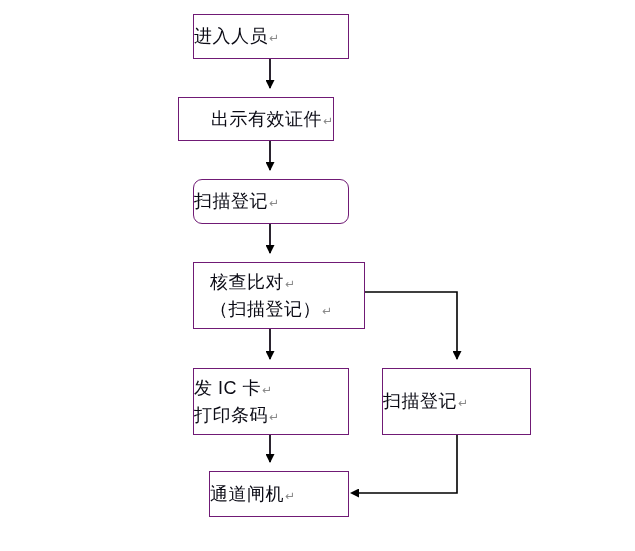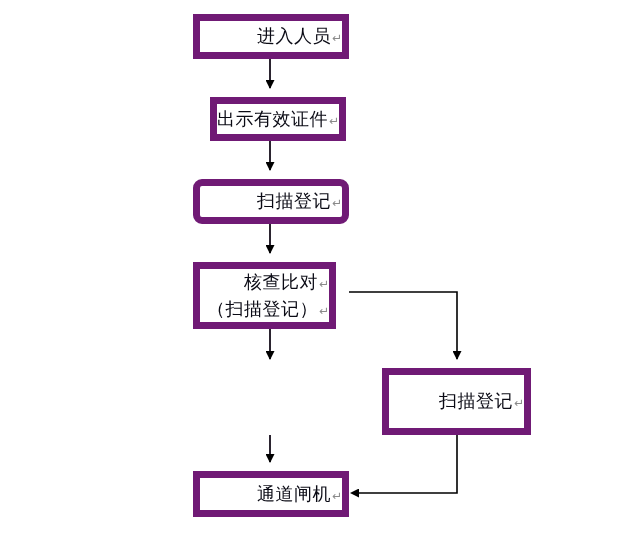--- a/index.html
+++ b/index.html
@@ -21,48 +21,48 @@
     position: absolute;
     left: 0;
     top: 0;
     width: 635px;
     height: 551px;
     pointer-events: none;
   }
   .node {
     position: absolute;
     box-sizing: border-box;
-    border: 7px solid #701a75;
+    border: 1px solid #701a75;
     background: #ffffff;
     display: flex;
     flex-direction: column;
-    align-items: flex-end;
+    align-items: flex-start;
     justify-content: center;
     color: #0a0a14;
     font-size: 18px;
     line-height: 1.45;
     letter-spacing: 0.5px;
     white-space: nowrap;
   }
   .node .line {
     display: block;
   }
   .pilcrow {
     color: #8a8a8a;
     font-size: 12px;
     vertical-align: baseline;
     padding-left: 1px;
     letter-spacing: 0;
   }
   .node-n1 { left: 193px; top: 14px;  width: 156px; height: 45px; }
-  .node-n2 { left: 210px; top: 97px;  width: 136px; height: 44px; }
+  .node-n2 { left: 178px; top: 97px;  width: 156px; height: 44px; padding-left: 32px; }
   .node-n3 { left: 193px; top: 179px; width: 156px; height: 45px; border-radius: 9px; }
-  .node-n4 { left: 193px; top: 262px; width: 143px; height: 67px; }
+  .node-n4 { left: 193px; top: 262px; width: 172px; height: 67px; padding-left: 16px; }
   .node-n5 { left: 193px; top: 368px; width: 156px; height: 67px; }
-  .node-n6 { left: 193px; top: 471px; width: 156px; height: 46px; }
+  .node-n6 { left: 209px; top: 471px; width: 140px; height: 46px; }
   .node-n7 { left: 382px; top: 368px; width: 149px; height: 67px; }
 </style>
 </head>
 <body>
 
 <div id="canvas">
 
   <svg id="edge-layer" width="635" height="551" viewBox="0 0 635 551">
     <defs>
       <marker id="arrowDown" markerWidth="9" markerHeight="9" refX="4.5" refY="8" orient="0" markerUnits="userSpaceOnUse">
@@ -98,20 +98,24 @@
 
   <div class="node node-n3">
     <span class="line"><span>扫描登记</span><span class="pilcrow">↵</span></span>
   </div>
 
   <div class="node node-n4">
     <span class="line"><span>核查比对</span><span class="pilcrow">↵</span></span>
     <span class="line"><span>（扫描登记）</span><span class="pilcrow">↵</span></span>
   </div>
 
+  <div class="node node-n5">
+    <span class="line"><span>发 IC 卡</span><span class="pilcrow">↵</span></span>
+    <span class="line"><span>打印条码</span><span class="pilcrow">↵</span></span>
+  </div>
 
   <div class="node node-n6">
     <span class="line"><span>通道闸机</span><span class="pilcrow">↵</span></span>
   </div>
 
   <div class="node node-n7">
     <span class="line"><span>扫描登记</span><span class="pilcrow">↵</span></span>
   </div>
 
 </div>

